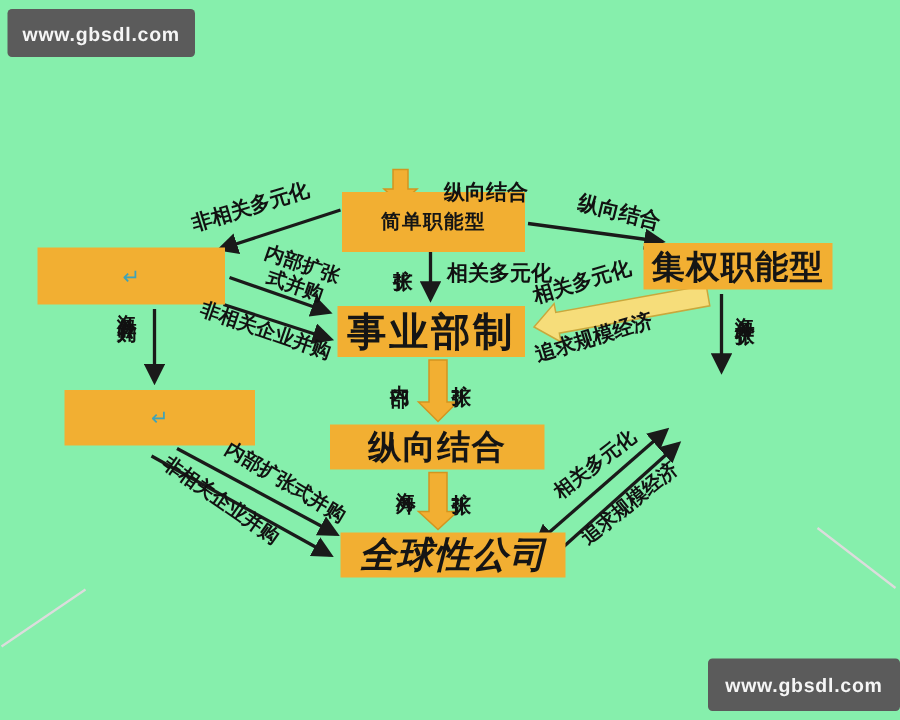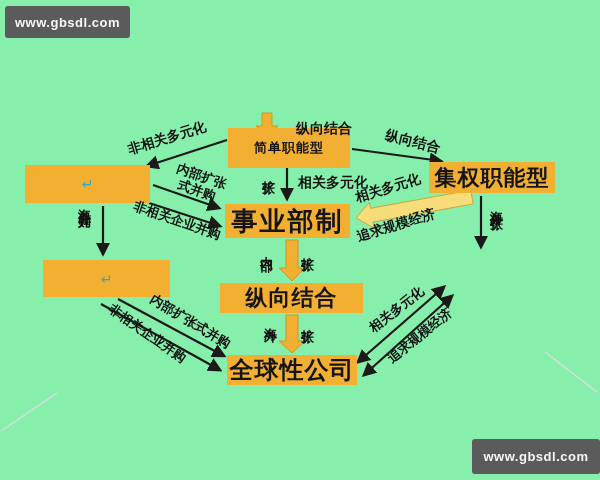--- a/index.html
+++ b/index.html
@@ -93,21 +93,21 @@
 
   <div class="node" style="left:225px;top:204px;width:125px;height:34px;font-size:26px;letter-spacing:2px;">事业部制</div>
 
   <div class="node" style="left:429px;top:162px;width:126px;height:31px;font-size:22px;">集权职能型</div>
 
 
   <div class="node placeholder" style="left:43px;top:260px;width:127px;height:37px;font-size:14px;">↵</div>
 
   <div class="node" style="left:220px;top:283px;width:143px;height:30px;font-size:22px;">纵向结合</div>
 
-  <div class="node" style="left:227px;top:355px;width:130px;height:30px;font-size:24px;">全球性公司</div>
+  <div class="node" style="left:227px;top:355px;width:150px;height:30px;font-size:24px;font-style:italic;">全球性公司</div>
 
   <div class="elabel center" style="left:324px;top:128px;font-size:14px;">纵向结合</div>
 
   <div class="elabel center" style="left:413px;top:141px;font-size:14px;transform:translate(-50%,-50%) rotate(14deg);">纵向结合</div>
 
   <div class="elabel center" style="left:167px;top:138px;font-size:13.5px;transform:translate(-50%,-50%) rotate(-17deg);">非相关多元化</div>
 
   <div class="elabel vtext" style="left:260px;top:169px;">扩张</div>
 
   <div class="elabel center" style="left:333px;top:182px;font-size:14px;">相关多元化</div>

